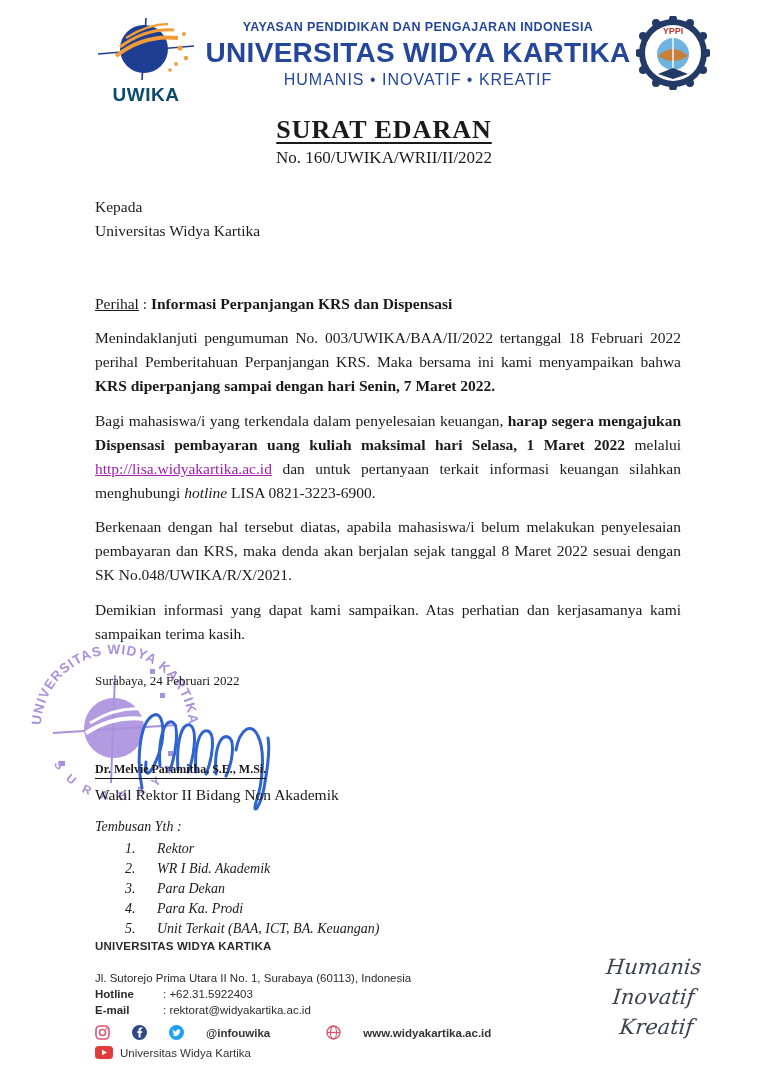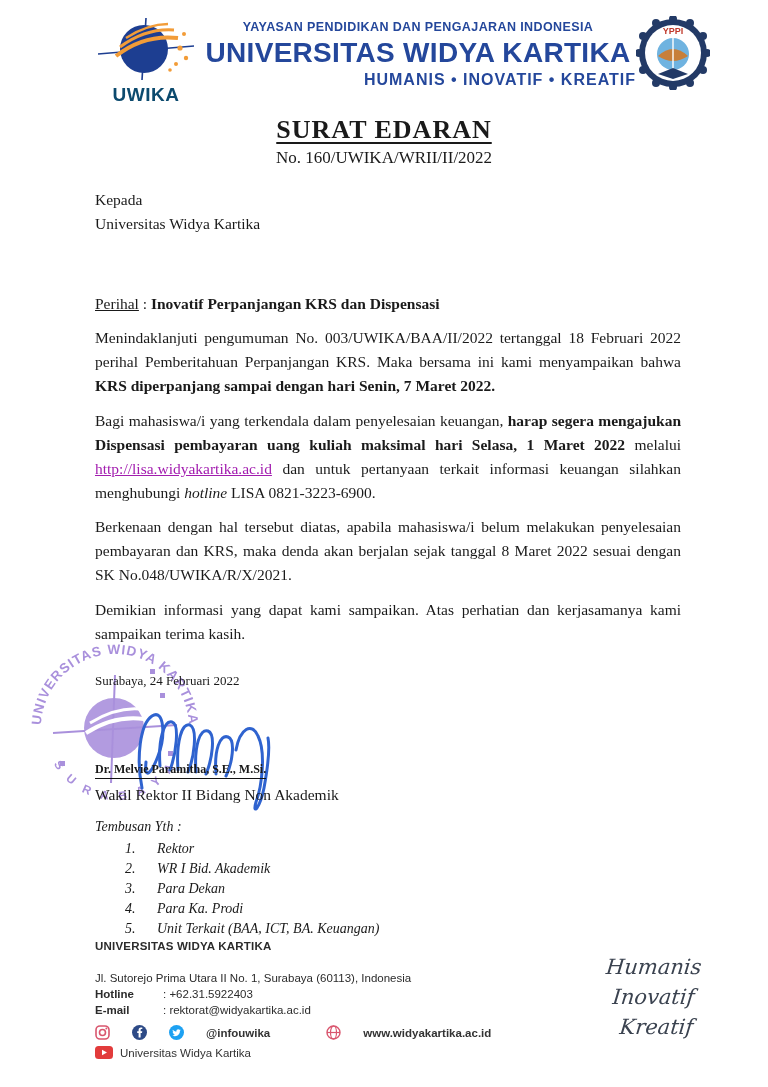--- a/index.html
+++ b/index.html
@@ -10,32 +10,32 @@
     font-family:"Liberation Serif", serif; color:#1a1a1a;
   }
 
   
   .letterhead { position:absolute; left:92px; right:58px; top:16px; display:flex; align-items:flex-start; }
   .logo-left { width:108px; text-align:center; flex:0 0 auto; }
   .logo-left .uwika-label { font-family:"Liberation Sans",sans-serif; font-weight:bold; color:#0c4a6e; font-size:19px; letter-spacing:.5px; margin-top:-2px; }
   .head-text { flex:1; text-align:center; font-family:"Liberation Sans",sans-serif; color:#24479b; padding-top:4px; }
   .head-foundation { font-size:12.5px; font-weight:bold; letter-spacing:.4px; }
   .head-university { font-size:28px; font-weight:bold; letter-spacing:.3px; margin-top:3px; }
-  .head-tagline { font-size:16px; font-weight:bold; letter-spacing:1px; margin-top:2px;text-align:right; }
+  .head-tagline { font-size:16px; font-weight:normal; letter-spacing:1px; margin-top:2px; }
   .logo-right { width:74px; flex:0 0 auto; }
 
   
   .title-block { position:absolute; left:0; right:0; top:115px; text-align:center; }
   .title-main { font-size:26px; font-weight:bold; letter-spacing:1px; text-decoration:underline; text-underline-offset:4px; }
   .title-number { font-size:17px; margin-top:3px; }
 
   
   .abs { position:absolute; }
   .letter { left:95px; width:586px; font-size:15.5px; line-height:24px; }
-  .recipient { top:188px; }
+  .recipient { top:195px; }
   .recipient .bold { font-weight:bold; }
   .perihal { top:292px; }
   .perihal .plabel { text-decoration:underline; }
   .perihal .pvalue { font-weight:bold; }
   .para { text-align:justify; }
   .p1 { top:326px; }
   .p2 { top:409px; }
   .p3 { top:515px; }
   .p4 { top:598px; }
   .para b { font-weight:bold; }
@@ -132,21 +132,21 @@
     <div class="title-main">SURAT EDARAN</div>
     <div class="title-number">No. 160/UWIKA/WRII/II/2022</div>
   </div>
 
   <div class="abs letter recipient">
     <div>Kepada</div>
     <div>Universitas Widya Kartika</div>
   </div>
 
   <div class="abs letter perihal">
-    <span class="plabel">Perihal</span><span> : </span><span class="pvalue">Inovatif Perpanjangan KRS dan Dispensasi</span>
+    <span class="plabel">Perihal</span><span> : </span><span class="pvalue">Informasi Perpanjangan KRS dan Dispensasi</span>
   </div>
 
   <div class="abs letter para p1"><span>Menindaklanjuti pengumuman No. 003/UWIKA/BAA/II/2022 tertanggal 18 Februari 2022 perihal Pemberitahuan Perpanjangan KRS. Maka bersama ini kami menyampaikan bahwa </span><b>KRS diperpanjang sampai dengan hari Senin, 7 Maret 2022.</b></div>
 
   <div class="abs letter para p2"><span>Bagi mahasiswa/i yang terkendala dalam penyelesaian keuangan, </span><b>harap segera mengajukan Dispensasi pembayaran uang kuliah maksimal hari Selasa, 1 Maret 2022</b><span> melalui </span><span class="link">http://lisa.widyakartika.ac.id</span><span> dan untuk pertanyaan terkait informasi keuangan silahkan menghubungi </span><span class="em">hotline</span><span> LISA 0821-3223-6900.</span></div>
 
   <div class="abs letter para p3">Berkenaan dengan hal tersebut diatas, apabila mahasiswa/i belum melakukan penyelesaian pembayaran dan KRS, maka denda akan berjalan sejak tanggal 8 Maret 2022 sesuai dengan SK No.048/UWIKA/R/X/2021.</div>
 
   <div class="abs letter para p4">Demikian informasi yang dapat kami sampaikan. Atas perhatian dan kerjasamanya kami sampaikan terima kasih.</div>
 

